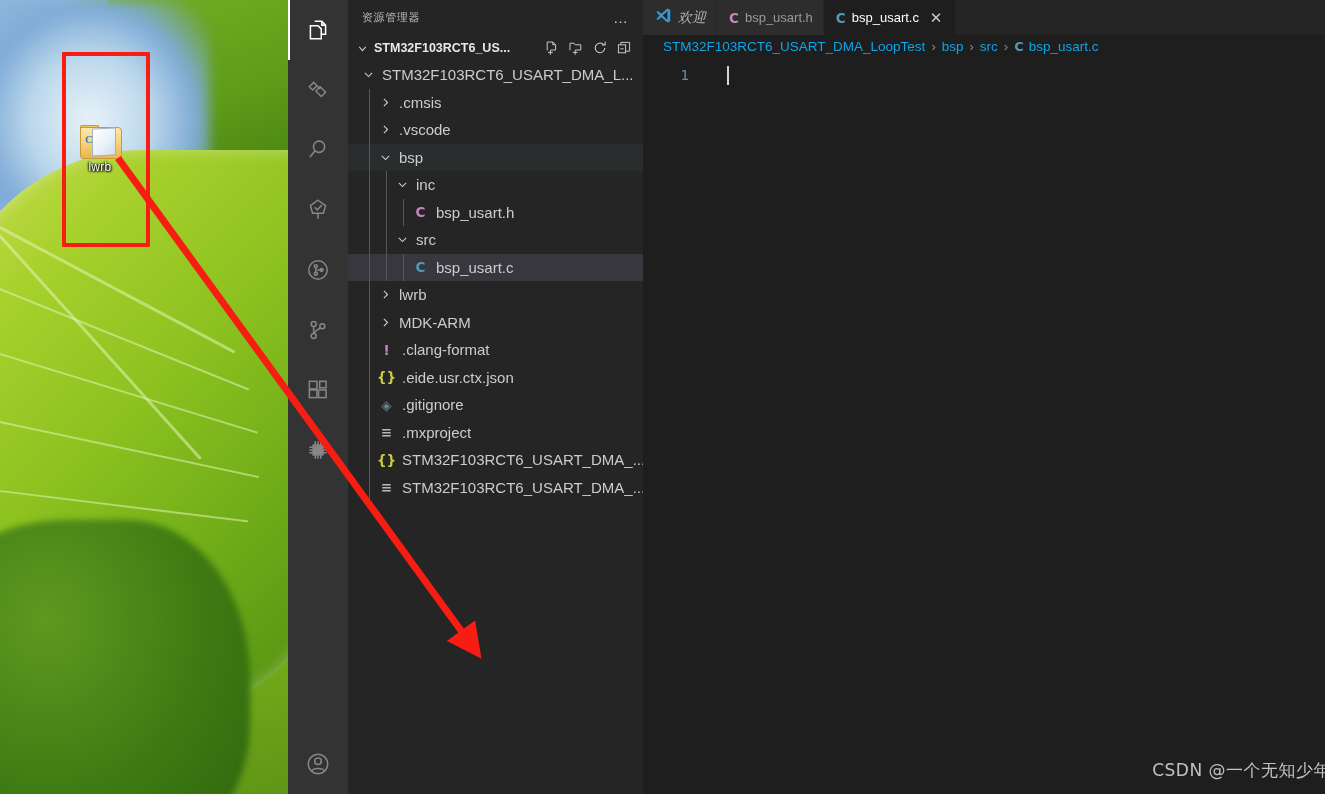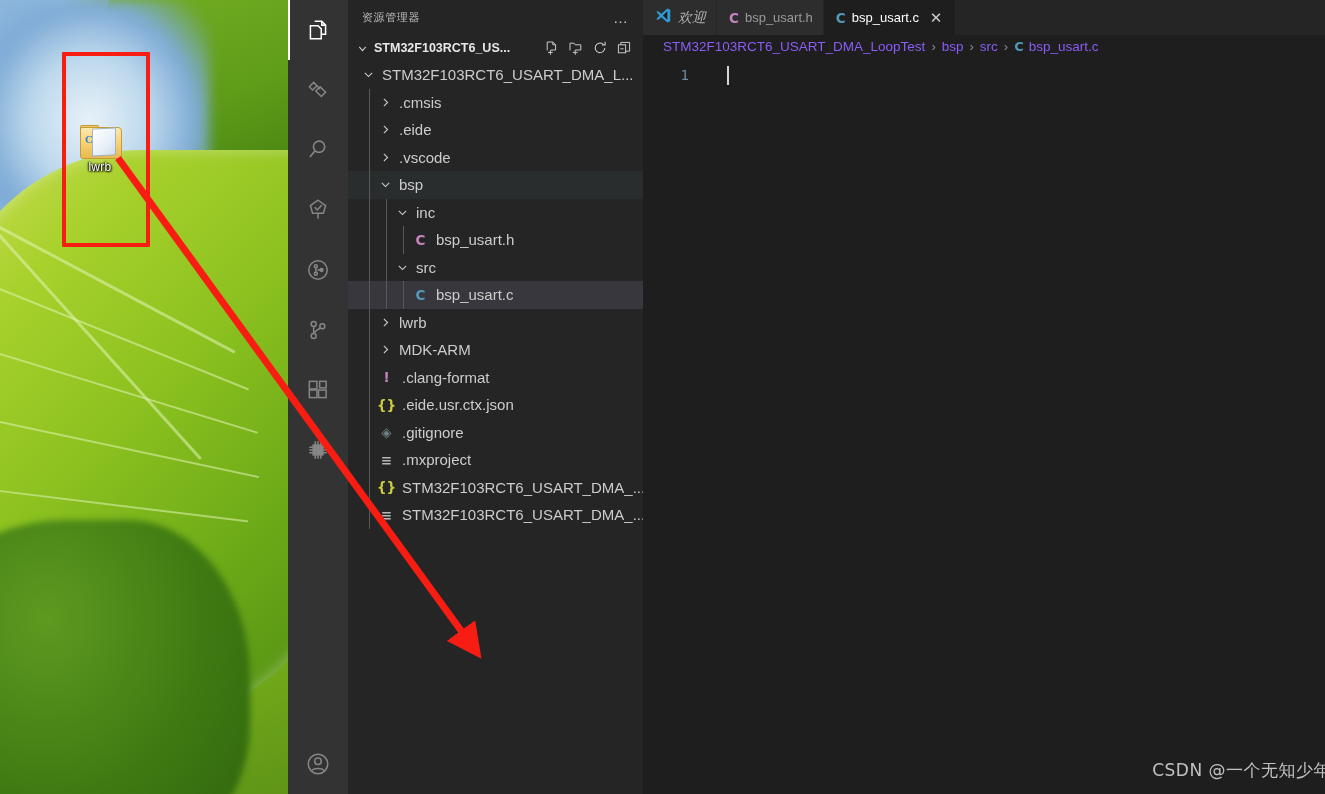--- a/index.html
+++ b/index.html
@@ -158,21 +158,21 @@
   #tabfill{flex:1;background:#252526;position:relative;}
   #tab-right-glyph{
     position:absolute;right:2px;top:3px;font-size:12px;color:#cfcfcf;
     font-family:"DejaVu Sans",sans-serif;
   }
   #breadcrumb{
     height:22px;display:flex;align-items:center;padding-left:20px;gap:0px;
     background:#1e1e1e;
   }
   .bc-item{
-    font-size:13.5px;color:#8b5cf6;white-space:nowrap;cursor:pointer;
+    font-size:13.5px;color:#0ea5e9;white-space:nowrap;cursor:pointer;
     font-family:"Liberation Sans","DejaVu Sans",sans-serif;
   }
   .bc-sep{font-size:13px;color:#8a8a8a;padding:0 6px;}
   .bc-icon{font-size:13px;font-weight:bold;color:#519aba;padding-right:5px;font-family:"DejaVu Sans",sans-serif;}
   #codearea{position:relative;height:737px;background:#1e1e1e;}
   #gutter{
     position:absolute;left:0;top:8px;width:56px;text-align:right;
   }
   .lnum{
     font-size:14px;color:#6e8ba5;line-height:21px;padding-right:10px;
@@ -380,31 +380,20 @@
         </div>
         <div class="row">
           <div class="guide" style="left: 21px;"></div>
           <div style="width: 29px; flex: 0 0 auto;"></div>
           <span class="chev">
             <svg width="13" height="13" viewBox="0 0 16 16" fill="none" stroke="#cccccc" stroke-width="1.35">
               <path d="M6 3.5 L10.5 8 L6 12.5"></path>
             </svg>
           </span>
           <span style="width: 5px; flex: 0 0 5px;"></span>
-          <span class="label">.eide</span>
-        </div>
-        <div class="row">
-          <div class="guide" style="left: 21px;"></div>
-          <div style="width: 29px; flex: 0 0 auto;"></div>
-          <span class="chev">
-            <svg width="13" height="13" viewBox="0 0 16 16" fill="none" stroke="#cccccc" stroke-width="1.35">
-              <path d="M6 3.5 L10.5 8 L6 12.5"></path>
-            </svg>
-          </span>
-          <span style="width: 5px; flex: 0 0 5px;"></span>
           <span class="label">.vscode</span>
         </div>
         <div class="row hovered">
           <div class="guide" style="left: 21px;"></div>
           <div style="width: 29px; flex: 0 0 auto;"></div>
           <span class="chev">
             <svg width="13" height="13" viewBox="0 0 16 16" fill="none" stroke="#cccccc" stroke-width="1.35">
               <path d="M3.5 6 L8 10.5 L12.5 6"></path>
             </svg>
           </span>

